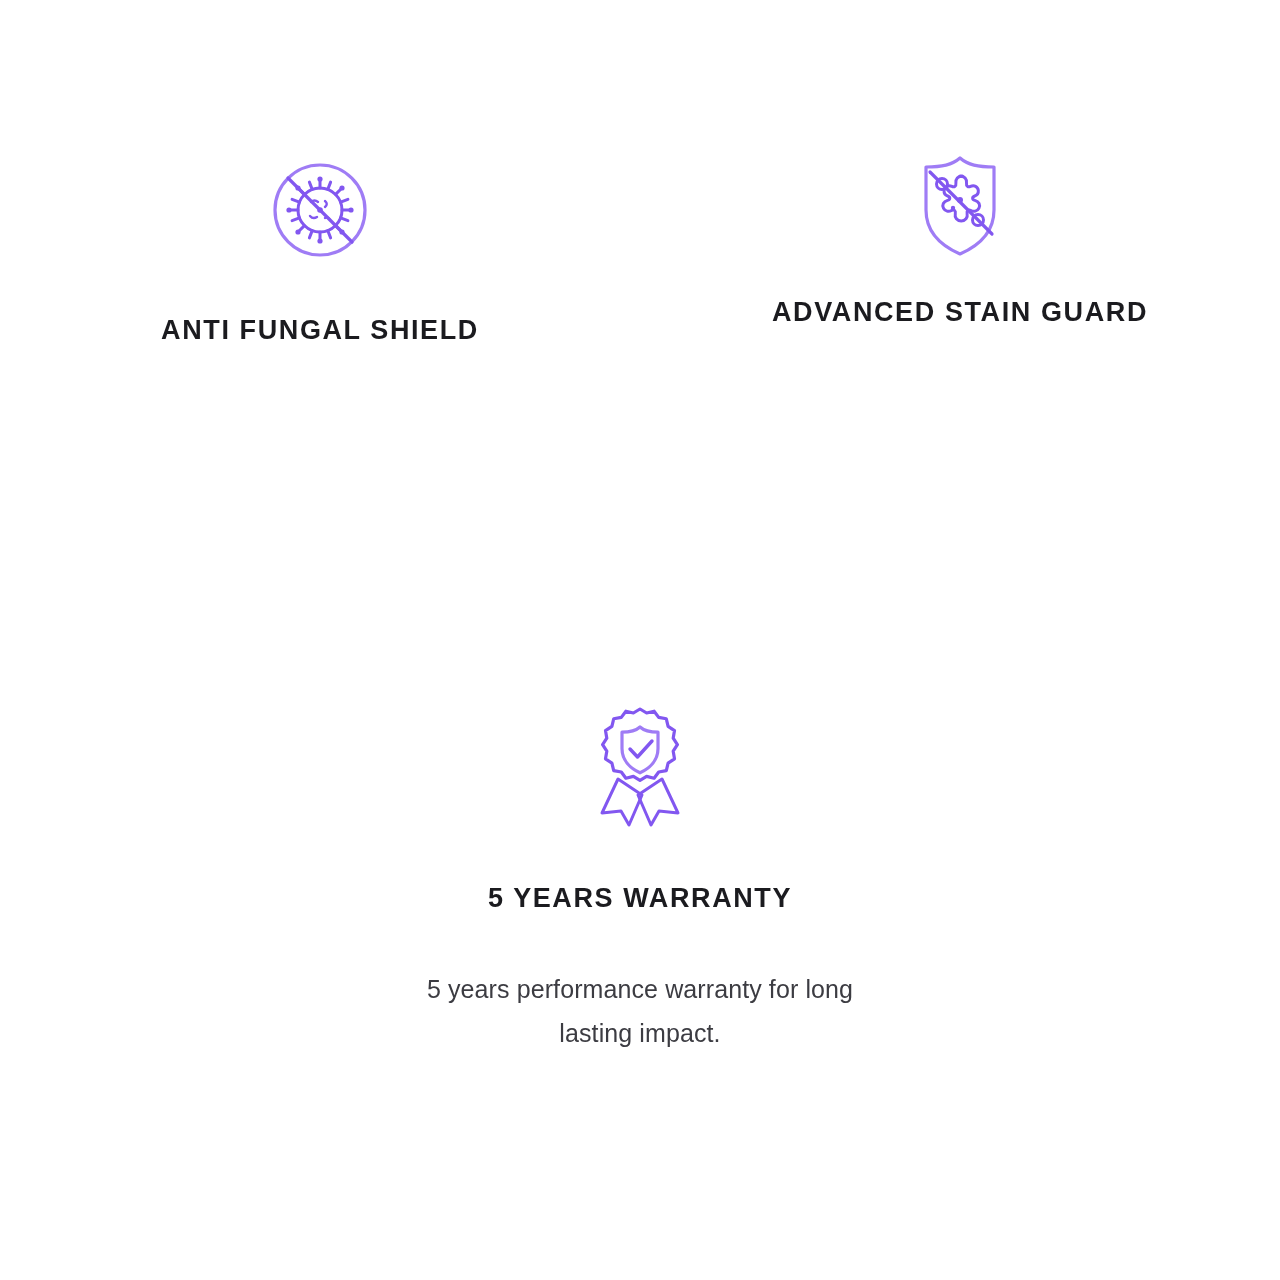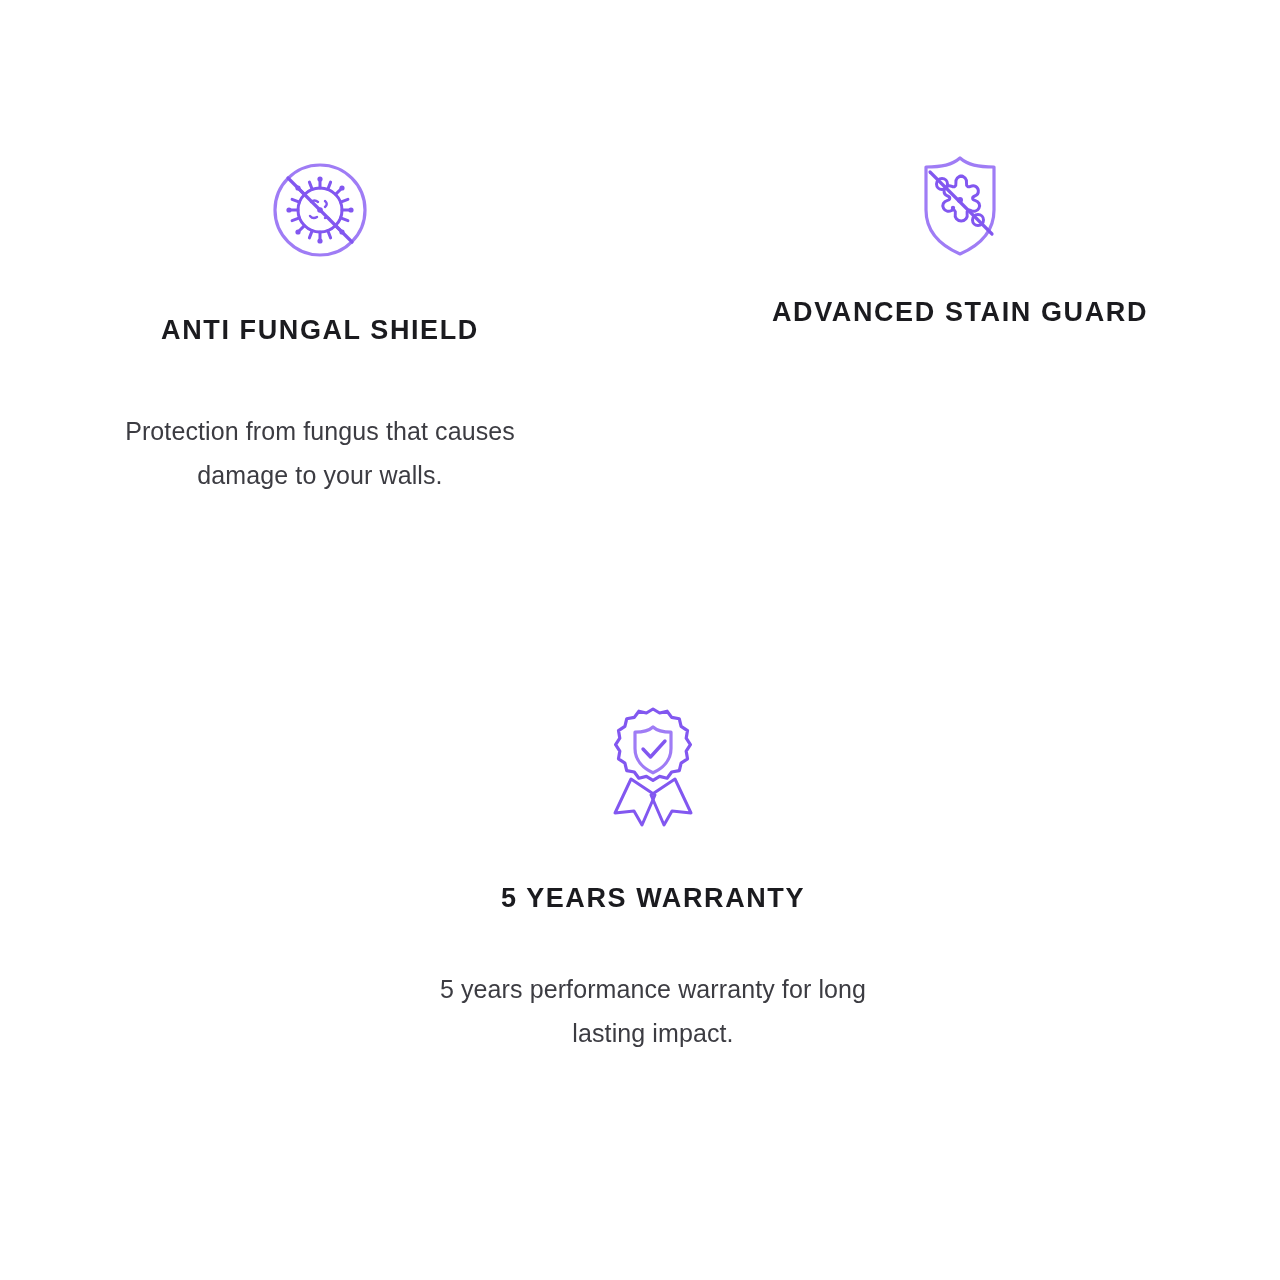--- a/index.html
+++ b/index.html
@@ -41,21 +41,21 @@
     display: flex;
     flex-direction: column;
     align-items: center;
     box-sizing: border-box;
     padding: 0 55px;
   }
 
   .feature-card.bottom-card {
     position: absolute;
     top: 700px;
-    left: 333px;
+    left: 320px;
     width: 640px;
     padding: 0 60px;
   }
 
   .icon-wrap {
     width: 120px;
     height: 120px;
     display: flex;
     align-items: center;
     justify-content: center;
@@ -149,21 +149,20 @@
             <path d="M59 45 q3.5 3 0 6"></path>
             <path d="M44 60 q3 3.5 7 1"></path>
             <path d="M59 62 q3.5 -2 5 2"></path>
           </g>
           <circle cx="54" cy="54" r="2.8" fill="#8257f0"></circle>
 
           <line x1="22" y1="22" x2="86" y2="86" stroke="#8257f0" stroke-width="3.2" stroke-linecap="round"></line>
         </svg>
       </div>
       <h3 class="feature-title">ANTI FUNGAL SHIELD</h3>
-      <p class="feature-desc">Protection from fungus that causes damage to your walls.</p>
     </div>
 
     <div class="feature-card card-stain">
       <div class="icon-wrap">
         <svg width="108" height="116" viewBox="0 0 108 116" fill="none" aria-hidden="true">
 
           <path d="M54 10 C46 17 36 19 20 19 L20 62 C20 86 38 99 54 106 C70 99 88 86 88 62 L88 19 C72 19 62 17 54 10 Z" stroke="#9f7cf5" stroke-width="3.2" fill="none" stroke-linejoin="round"></path>
 
           <g stroke="#8257f0" stroke-width="3" fill="none" stroke-linejoin="round" stroke-linecap="round">
             <path d="M54 28

